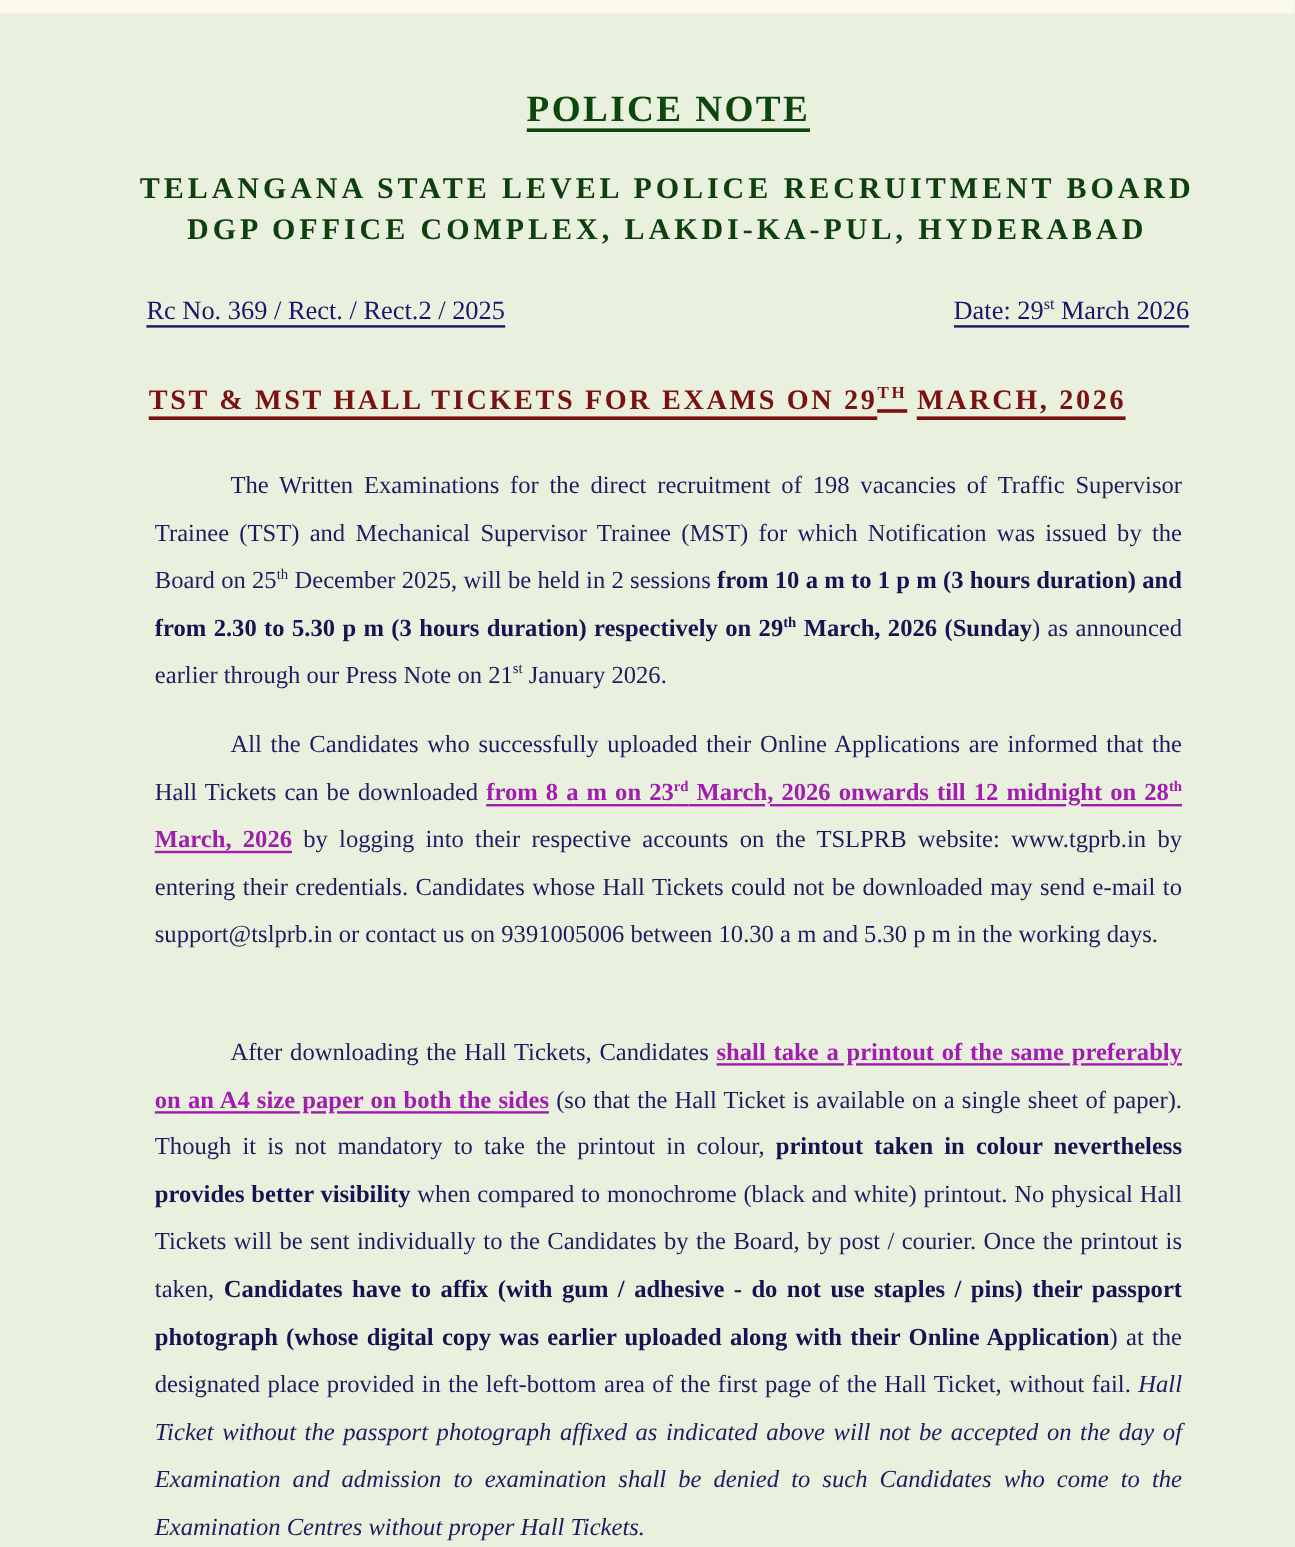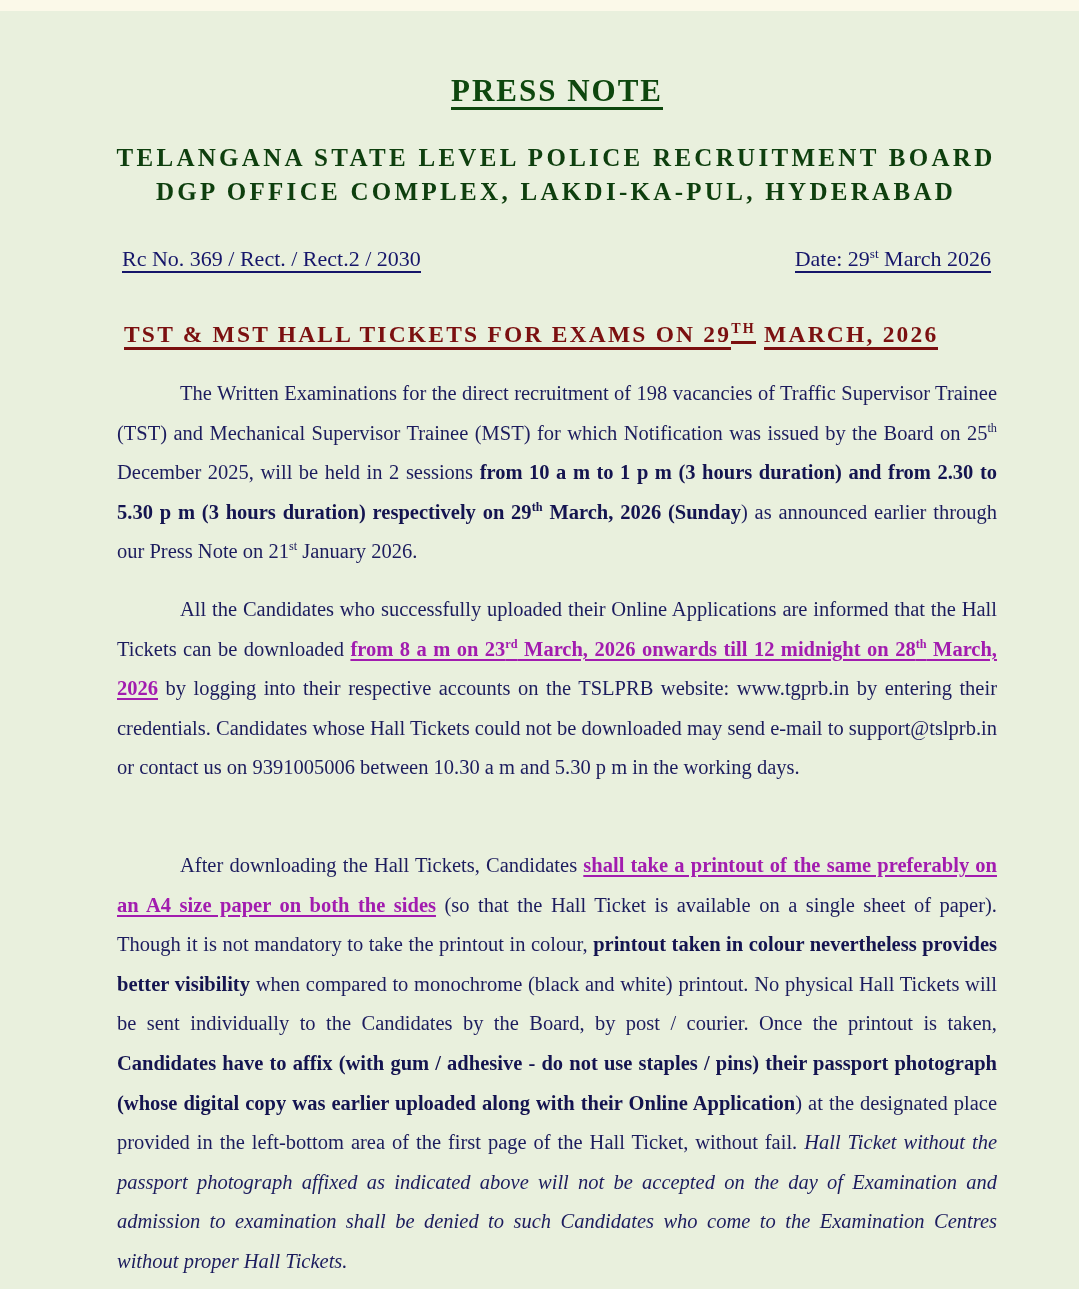--- a/index.html
+++ b/index.html
@@ -28,45 +28,45 @@
     .title {
       position: absolute; top: 304px; left: 124px; width: 866px;
       font-weight: bold; font-size: 23.5px; letter-spacing: 2.2px; color: #7b1010; white-space: nowrap;
     }
     .title .u { border-bottom: 3px solid #7b1010; line-height: 26px; display: inline-block; text-align: center; }
     .title sup { font-size: 60%; }
     .body-text {
       position: absolute; left: 113px; width: 888px; font-size: 20.5px; line-height: 39.6px;
       text-align: justify; color: #1c1c5e;
     }
-    .body-text p { margin: 4px; text-indent: 63px; }
+    .body-text p { margin: 16px; text-indent: 63px; }
     .body-text b { color: #141450; }
     .body-text .bu { font-weight: bold; text-decoration: underline; text-decoration-thickness: 2px; text-underline-offset: 3px; color: #a21caf; }
     .p1 { top: 359px; }
     .p2 { top: 575px; }
     .p3 { top: 831px; }
   </style>
 </head>
 <body>
 
 <div class="top-strip"></div>
 
 <div class="page">
 
   <div class="press-note">
-    <span>PRESS NOTE</span>
+    <span>POLICE NOTE</span>
   </div>
 
   <div class="board">
     <div>TELANGANA STATE LEVEL POLICE RECRUITMENT BOARD</div>
     <div>DGP OFFICE COMPLEX, LAKDI-KA-PUL, HYDERABAD</div>
   </div>
 
   <div class="ref-row">
-    <span class="ref">Rc No. 369 / Rect. / Rect.2 / 2030</span>
+    <span class="ref">Rc No. 369 / Rect. / Rect.2 / 2025</span>
     <span class="date"><span>Date: 29</span><sup>st</sup><span> March 2026</span></span>
   </div>
 
   <div class="title">
     <span class="u">TST &amp; MST HALL TICKETS FOR EXAMS ON 29</span><sup class="u">TH</sup>
     <span class="u">MARCH, 2026</span>
   </div>
 
   <div class="body-text p1">
     <p><span>The Written Examinations for the direct recruitment of 198 vacancies of Traffic Supervisor Trainee (TST) and Mechanical Supervisor Trainee (MST) for which Notification was issued by the Board on 25</span><sup>th</sup><span> December 2025, will be held in 2 sessions </span><b>from 10 a m to 1 p m (3 hours duration) and from 2.30 to 5.30 p m (3 hours duration) respectively on 29</b><b><sup>th</sup></b><b> March, 2026</b> <b>(Sunday</b><span>) as announced earlier through our Press Note on 21</span><sup>st</sup><span> January 2026.</span></p>

